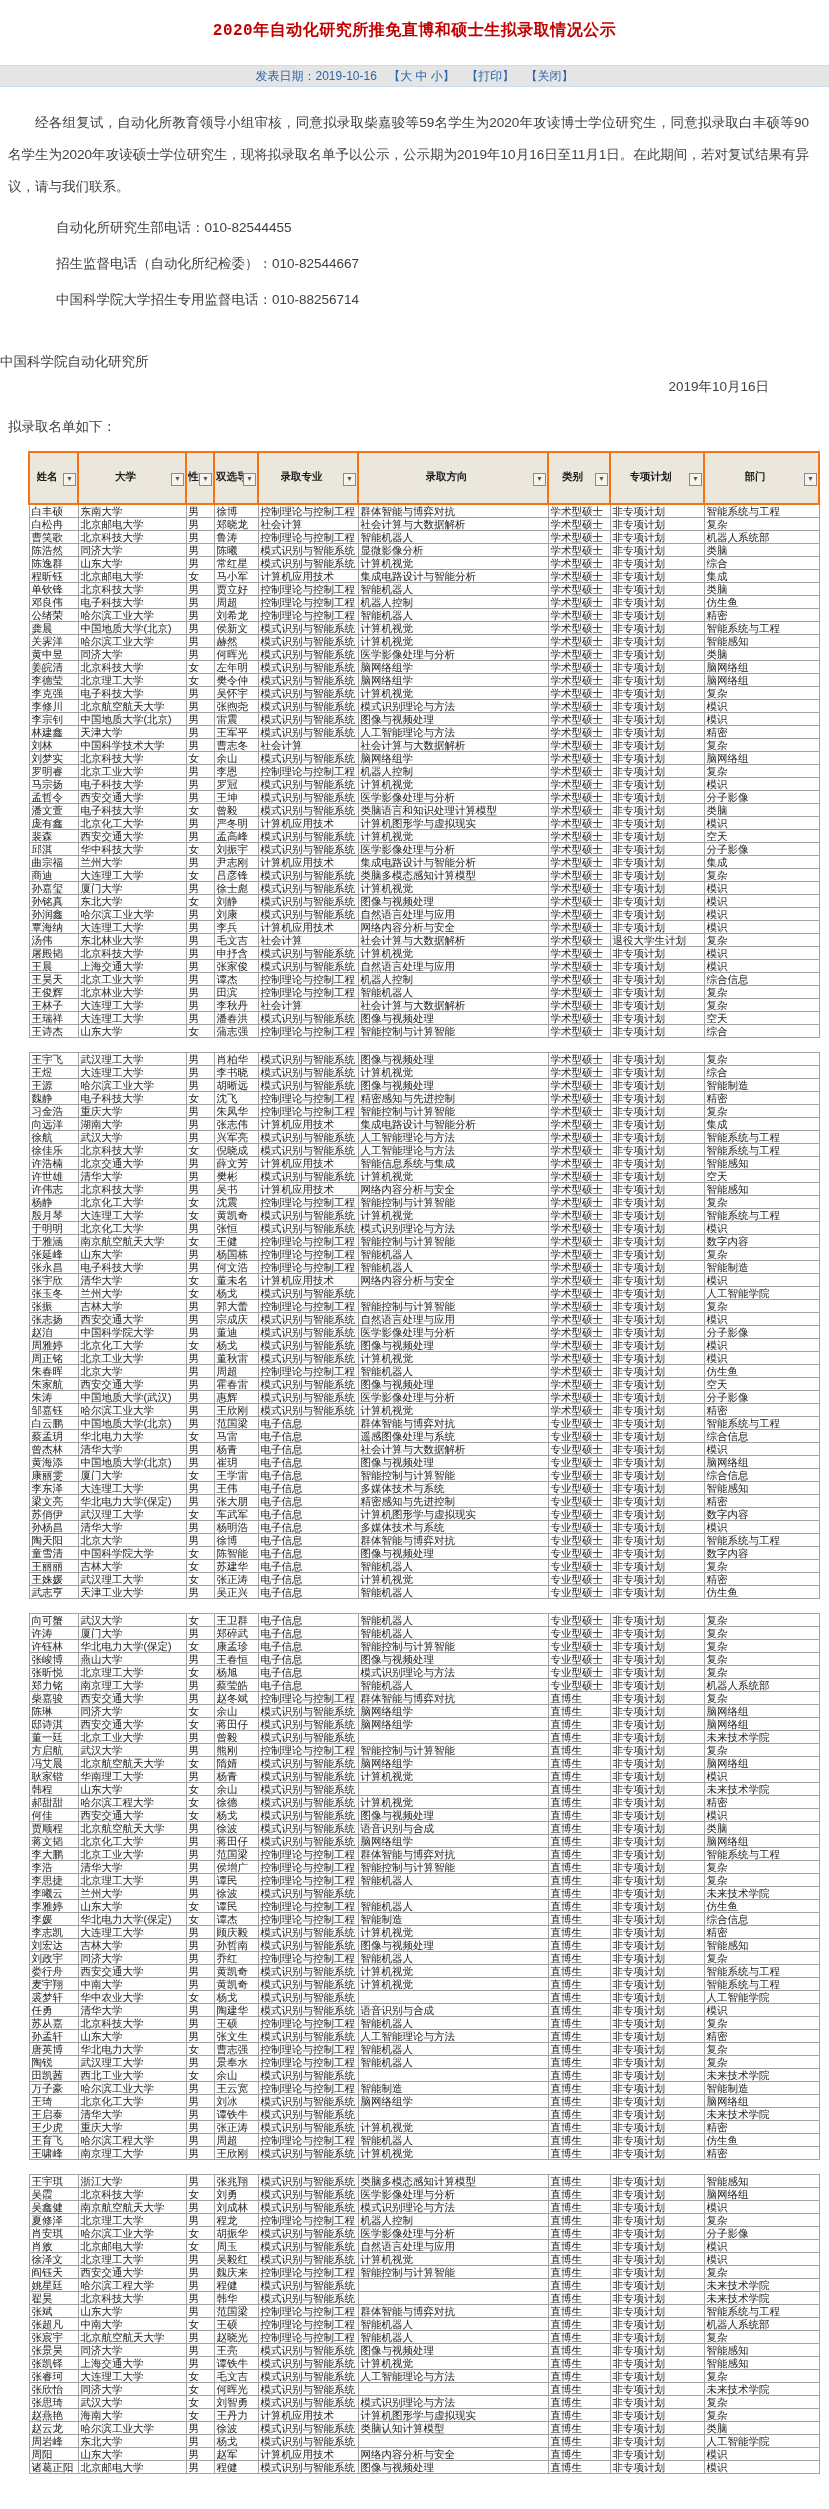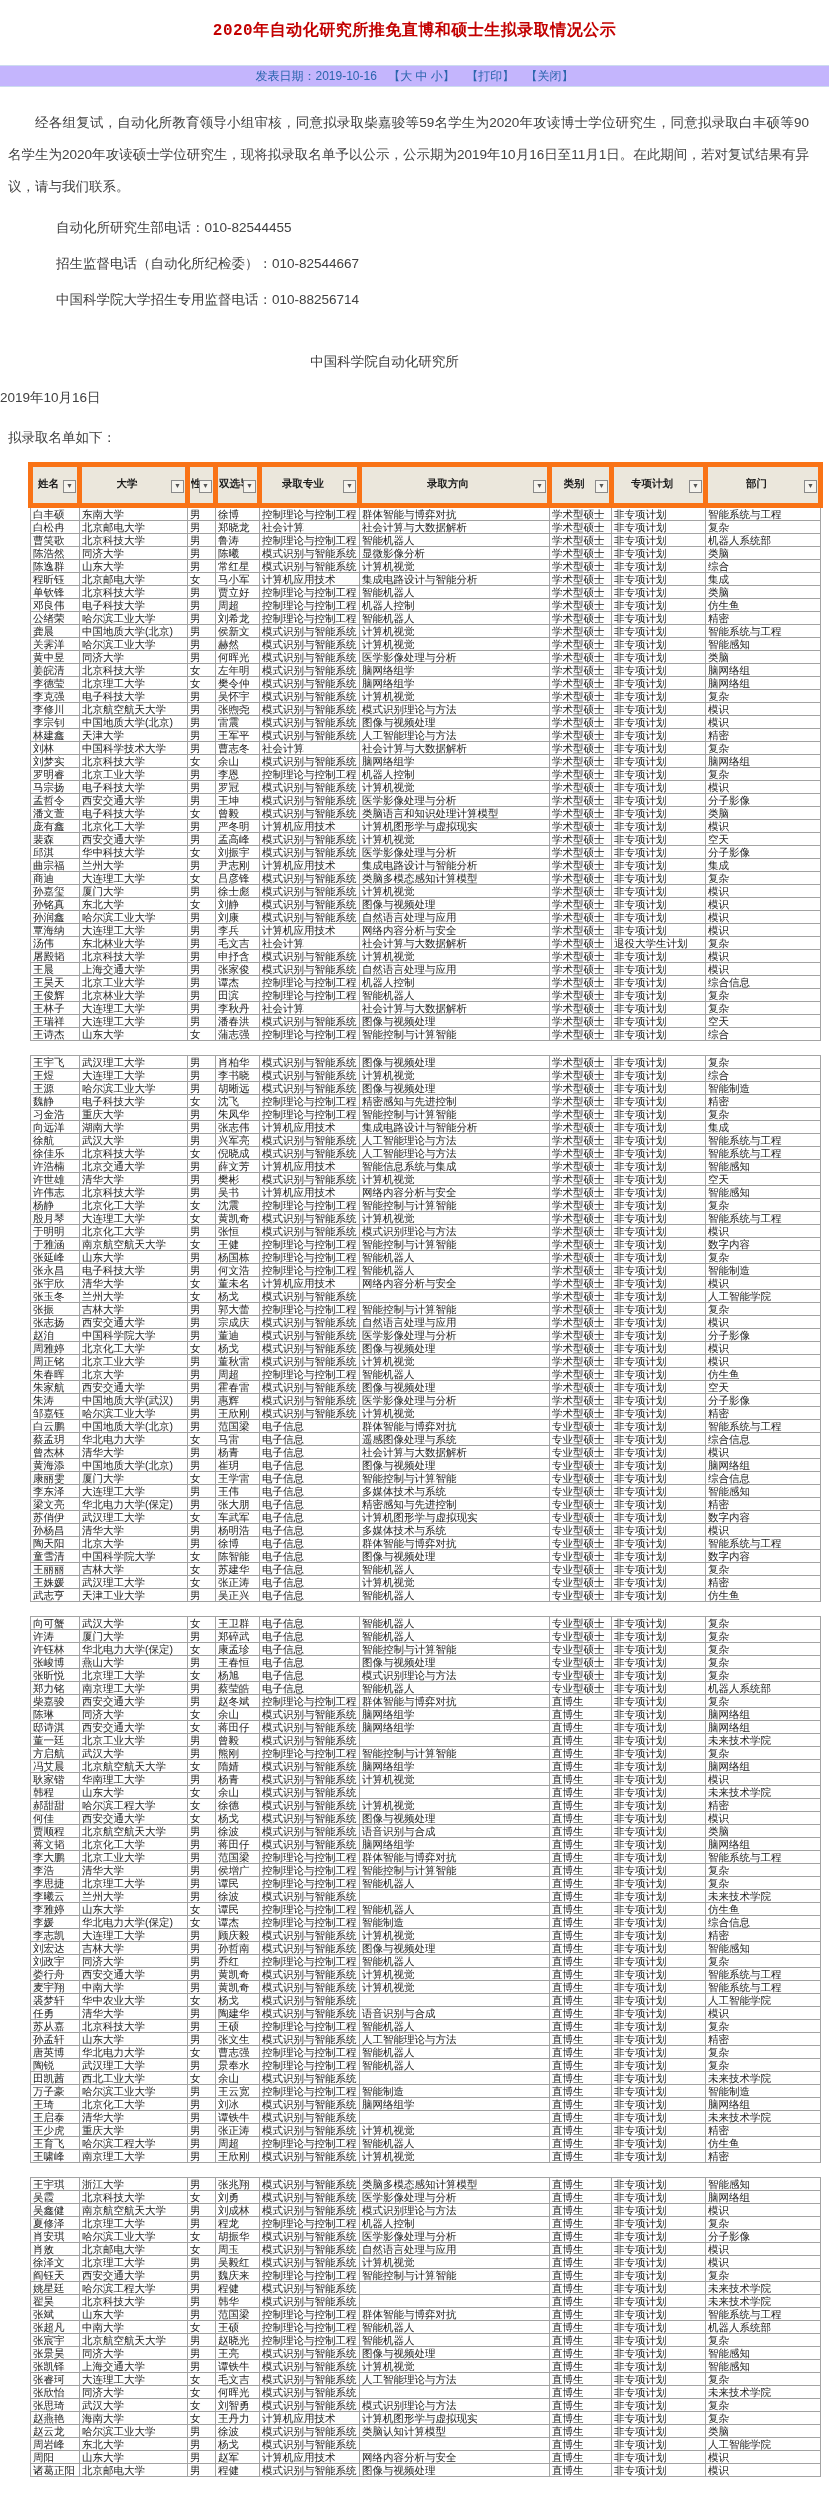--- a/index.html
+++ b/index.html
@@ -1,29 +1,29 @@
 <!DOCTYPE html>
 <html><head>
 <meta charset="utf-8">
 <style>
   html,body{margin:0;padding:0;background:#ffffff;}
   body{width:829px;min-height:2509px;font-family:"Liberation Sans","DejaVu Sans",sans-serif;color:#333;}
   .page{width:829px;}
   .page-title{margin:20px 0 0 0;text-align:center;font-size:16px;font-weight:bold;color:#c30000;letter-spacing:0.5px;font-family:Liberation Mono, monospace;}
-  .date-bar{margin-top:24px;height:20px;line-height:20px;background:#c4b5fd;border-top:1px solid #ccdcef;border-bottom:1px solid #ccdcef;text-align:center;font-size:12px;color:#2a65ad;}
+  .date-bar{margin-top:24px;height:20px;line-height:20px;background:#e5e5e5;border-top:1px solid #ccdcef;border-bottom:1px solid #ccdcef;text-align:center;font-size:12px;color:#2a65ad;}
   .date-bar span{margin:0 4px;}
   .date-bar .lnk{cursor:pointer;}
   .intro{margin:20px 20px 0 8px;font-size:13.5px;line-height:32px;color:#404040;text-indent:2em;text-align:justify;}
   .contact{margin:18px 0 0 56px;font-size:13.5px;color:#404040;}
   .contact.first{margin-top:16px;}
-  .sign{margin:44px 60px 0 0;text-align:center;font-size:13.5px;color:#404040;}
-  .sign-date{margin:18px 60px 0 0;text-align:left;font-size:13.5px;color:#404040;}
+  .sign{margin:44px 60px 0 0;text-align:left;font-size:13.5px;color:#404040;}
+  .sign-date{margin:7px 60px 0 0;text-align:right;font-size:13.5px;color:#404040;}
   .list-label{margin:22px 8px 0 8px;font-size:13.5px;color:#404040;}
   table.roster{border-collapse:collapse;table-layout:fixed;margin:15px 0 0 28px;width:790px;font-size:10.5px;}
-  table.roster th{background:#ebe7dc;border:5px solid #f97316;font-weight:bold;color:#1c1c1c;height:18px;padding:9px 1px;text-align:center;white-space:nowrap;overflow:hidden;position:relative;}
+  table.roster th{background:#ebe7dc;border:2px solid #f97316;font-weight:bold;color:#1c1c1c;height:18px;padding:16px 1px;text-align:center;white-space:nowrap;overflow:hidden;position:relative;}
   table.roster td{border:1px solid #a3a3a3;height:12px;line-height:12px;padding:0 2px;color:#1c1c1c;white-space:nowrap;overflow:hidden;background:#fff;}
   table.roster td.gap{border-left:none;border-right:none;border-top:1px solid #a3a3a3;border-bottom:1px solid #a3a3a3;height:14px;background:#fff;}
   .filter-btn{float:right;width:11px;height:11px;margin-top:3px;border:1px solid #8a8a8a;background:#f6f4ee;font-size:7px;line-height:10px;text-align:center;color:#555;cursor:pointer;}
   .hdr-label{display:inline-block;max-width:calc(100% - 13px);overflow:hidden;vertical-align:middle;}
 </style>
 </head>
 <body>
 
 <div class="page">
   <h1 class="page-title">2020年自动化研究所推免直博和硕士生拟录取情况公示</h1>

